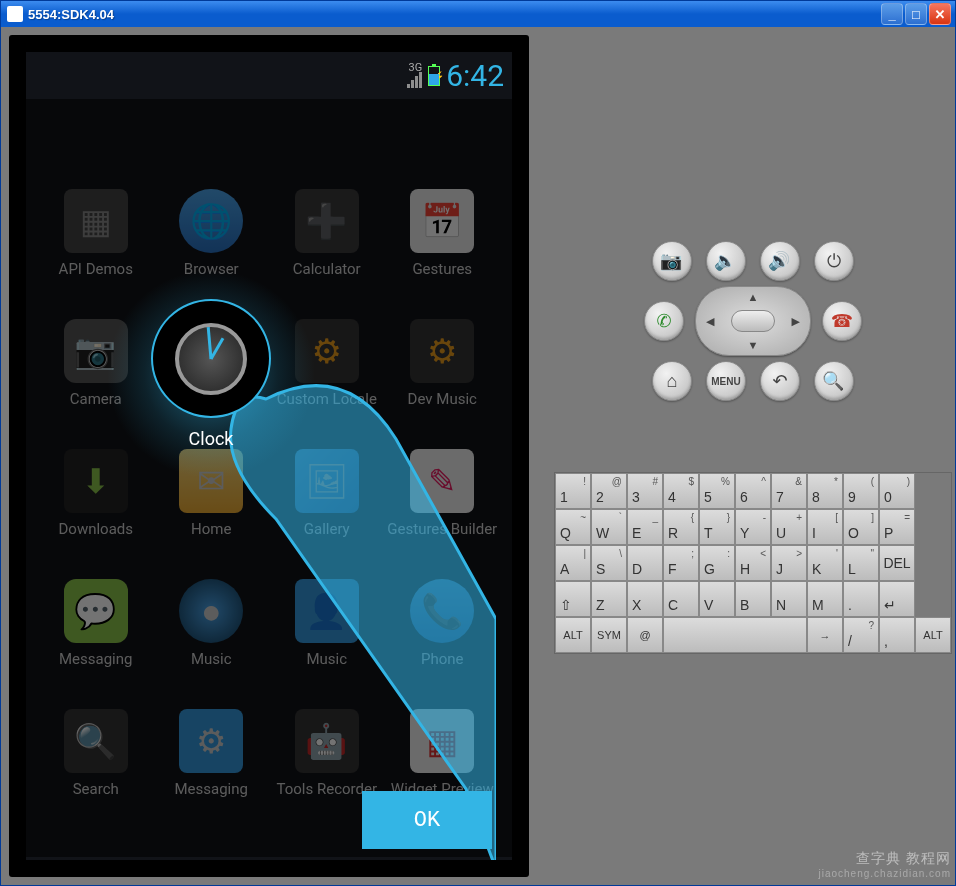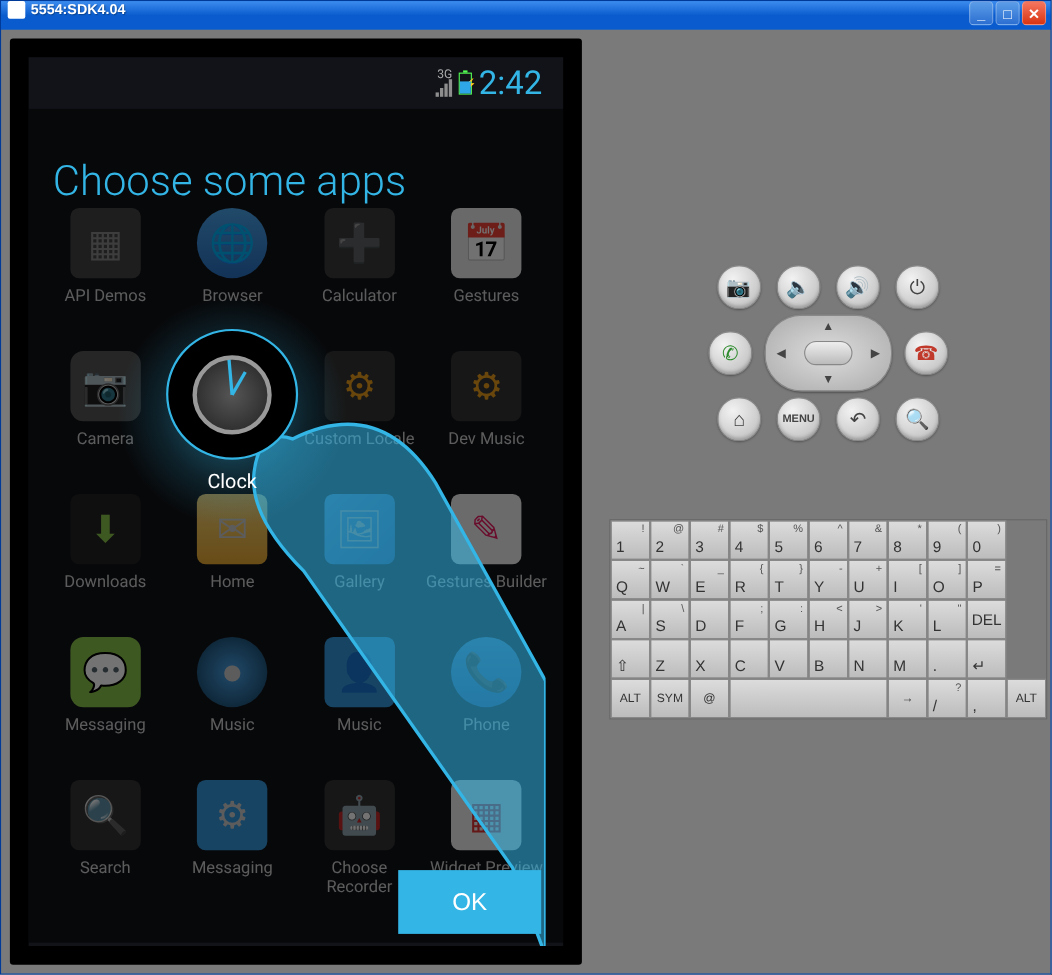--- a/index.html
+++ b/index.html
@@ -1,35 +1,35 @@
 <!DOCTYPE html>
 <html><head>
 <meta charset="utf-8">
 <style>
 * { box-sizing: border-box; margin: 0; padding: 0; }
 body { font-family: "Tahoma", Arial, sans-serif; background: #e8e8e8; overflow: hidden; }
 
 .window { width: 956px; height: 886px; background: #0a5cce; display: flex; flex-direction: column; border: 1px solid #003a99; }
-.titlebar { height: 29px; background: linear-gradient(to bottom, #3c8cef 0%, #0a5cce 50%, #0a5cce 100%); display: flex; align-items: flex-start; color:#fff; font-size: 13px; font-weight: bold; padding-left: 6px; }
+.titlebar { height: 29px; background: linear-gradient(to bottom, #3c8cef 0%, #0a5cce 50%, #0a5cce 100%); display: flex; align-items: center; color:#fff; font-size: 13px; font-weight: bold; padding-left: 6px; }
 .titlebar-icon { width: 16px; height: 16px; background: #fff; border-radius: 2px; margin-right: 5px; }
 .titlebar-title { flex: 1; text-shadow: 1px 1px 1px rgba(0,0,0,0.3); }
 .winbtns { display: flex; gap: 2px; padding-right: 4px; }
 .winbtn { width: 22px; height: 22px; border-radius: 4px; display:flex; align-items:center; justify-content:center; font-size:13px; color:#fff; border:1px solid rgba(255,255,255,0.3); }
 .winbtn.min { background: linear-gradient(#5b9de8,#2c6fd1); }
 .winbtn.max { background: linear-gradient(#5b9de8,#2c6fd1); }
 .winbtn.close { background: linear-gradient(#f5765f,#d93411); }
 
 .window-client { flex: 1; background: #7a7a7a; display: flex; padding: 3px; gap: 0; position: relative; }
 
 
 .phone-wrap { width: 530px; display:flex; }
 .phone { margin: 5px; background: #000; width: 520px; height: 842px; border-radius: 3px; }
 .screen { margin: 17px; width: 486px; height: 808px; background: #111318; position: relative; overflow: hidden; color:#fff; font-family: "Roboto","Droid Sans",Arial,sans-serif; }
 
-.status { display:flex; justify-content:flex-end; align-items:center; gap:6px; padding: 6px 19px; font-size: 30px; color:#33b5e5; }
+.status { display:flex; justify-content:flex-end; align-items:center; gap:6px; padding: 6px 8px; font-size: 30px; color:#33b5e5; }
 .status .sig { font-size:11px; color:#aaa; display:flex; flex-direction:column; align-items:flex-end; line-height:9px; position:relative; }
 .status .bars { display:flex; align-items:flex-end; gap:1px; height:16px; }
 .status .bars span { width:3px; background:#8e8e8e; }
 .status .bars span:nth-child(1){height:4px;}
 .status .bars span:nth-child(2){height:8px;}
 .status .bars span:nth-child(3){height:12px;}
 .status .bars span:nth-child(4){height:16px;}
 .status .batt { width:12px; height:20px; border:1px solid #5f5; position:relative; }
 .status .batt:before { content:""; position:absolute; top:-3px; left:3px; width:4px; height:2px; background:#5f5; }
 .status .batt:after { content:""; position:absolute; bottom:0; left:0; right:0; height:60%; background:#2ea6e8; }
@@ -74,21 +74,21 @@
 .halo { position:absolute; top:50%; left:50%; width:210px; height:210px; transform:translate(-50%,-50%); border-radius:50%; background: radial-gradient(circle, rgba(51,181,229,0.55) 0%, rgba(51,181,229,0.15) 45%, rgba(51,181,229,0) 70%); pointer-events:none; }
 .clock-ring { width:120px; height:120px; border-radius:50%; border:2px solid #33b5e5; background:#000; display:flex; align-items:center; justify-content:center; position:relative; }
 .clock-face { width:72px; height:72px; border-radius:50%; background:radial-gradient(#555,#222); border:4px solid #999; position:relative; }
 .clock-face:before { content:""; position:absolute; top:50%; left:50%; width:3px; height:24px; background:#33b5e5; transform-origin:bottom; transform:translate(-50%,-100%) rotate(30deg); }
 .clock-face:after { content:""; position:absolute; top:50%; left:50%; width:3px; height:32px; background:#33b5e5; transform-origin:bottom; transform:translate(-50%,-100%) rotate(-5deg); }
 .clock-label { color:#fff; font-size:18px; margin-top:10px; position:relative; z-index:2; }
 
 .finger { position:absolute; top: 270px; left: 190px; width: 280px; height: 500px; z-index: 11; pointer-events:none; }
 .finger svg { width:100%; height:100%; }
 
-.ok-button { position:absolute; bottom: 8px; right: 20px; width: 130px; height: 58px; background:#33b5e5; color:#fff; font-size:22px; font-weight:500; display:flex; align-items:center; justify-content:center; z-index: 20; border:none; }
+.ok-button { position:absolute; bottom: 8px; right: 20px; width: 130px; height: 58px; background:#33b5e5; color:#fff; font-size:22px; font-weight:500; display:flex; align-items:center; justify-content:center; z-index: 20; border:none;font-family:Liberation Mono, monospace; }
 
 
 .controls { flex:1; padding: 0 20px; display:flex; flex-direction:column; align-items:center; }
 
 .hw-buttons { margin-top: 210px; display:flex; flex-direction:column; gap: 18px; align-items:center; }
 .hw-row { display:flex; gap: 14px; align-items:center; justify-content:center; height: 42px; }
 .rbtn { width: 40px; height: 40px; border-radius: 50%; background: radial-gradient(circle at 35% 30%, #f2f2f2, #b8b8b8); border: 1px solid #888; display:flex; align-items:center; justify-content:center; color:#444; font-size: 18px; box-shadow: inset 0 -2px 3px rgba(0,0,0,0.2), 0 1px 2px rgba(0,0,0,0.3); }
 .rbtn.call { color:#2b8a2b; }
 .rbtn.end { color:#c0392b; }
 .menu-txt { font-size:10px; font-weight:bold; }
@@ -140,21 +140,21 @@
             <div class="bars">
                   <span></span>
                   <span></span>
                   <span></span>
                   <span></span>
                 </div>
           </div>
           <div class="batt">
                 <span class="bolt">⚡</span>
               </div>
-          <span>2:42</span>
+          <span>6:42</span>
         </div>
 
         <div class="content-wrap">
           <div class="app-grid" id="app-grid">
                 <div class="app">
                   <div class="app-ic ic-api">▦</div>
                   <div class="app-label">API Demos</div>
                 </div>
                 <div class="app">
                   <div class="app-ic ic-browser">🌐</div>
@@ -219,31 +219,30 @@
                 <div class="app">
                   <div class="app-ic ic-search">🔍</div>
                   <div class="app-label">Search</div>
                 </div>
                 <div class="app">
                   <div class="app-ic ic-settings">⚙</div>
                   <div class="app-label">Messaging</div>
                 </div>
                 <div class="app">
                   <div class="app-ic ic-speech">🤖</div>
-                  <div class="app-label">Choose Recorder</div>
+                  <div class="app-label">Tools Recorder</div>
                 </div>
                 <div class="app">
                   <div class="app-ic ic-widget">▦</div>
                   <div class="app-label">Widget Preview</div>
                 </div>
               </div>
           <div class="overlay-dim"></div>
 
           <div class="tutorial">
-            <div class="tut-title">Choose some apps</div>
           </div>
 
           <div class="highlight-clock">
             <div class="halo"></div>
             <div class="clock-ring">
               <div class="clock-face"></div>
             </div>
             <div class="clock-label">Clock</div>
           </div>
 
@@ -457,15 +456,19 @@
               <span class="sub">?</span>
             </div>
             <div class="key">
               <span class="main">,</span>
             </div>
             <div class="key ctrl-key ">ALT</div>
           </div>
         </div>
     </div>
 
+    <div class="watermark">
+      <span>查字典 教程网</span>
+      <span class="wm-sub">jiaocheng.chazidian.com</span>
+    </div>
 
   </div>
 </div>
 
 </body></html>

